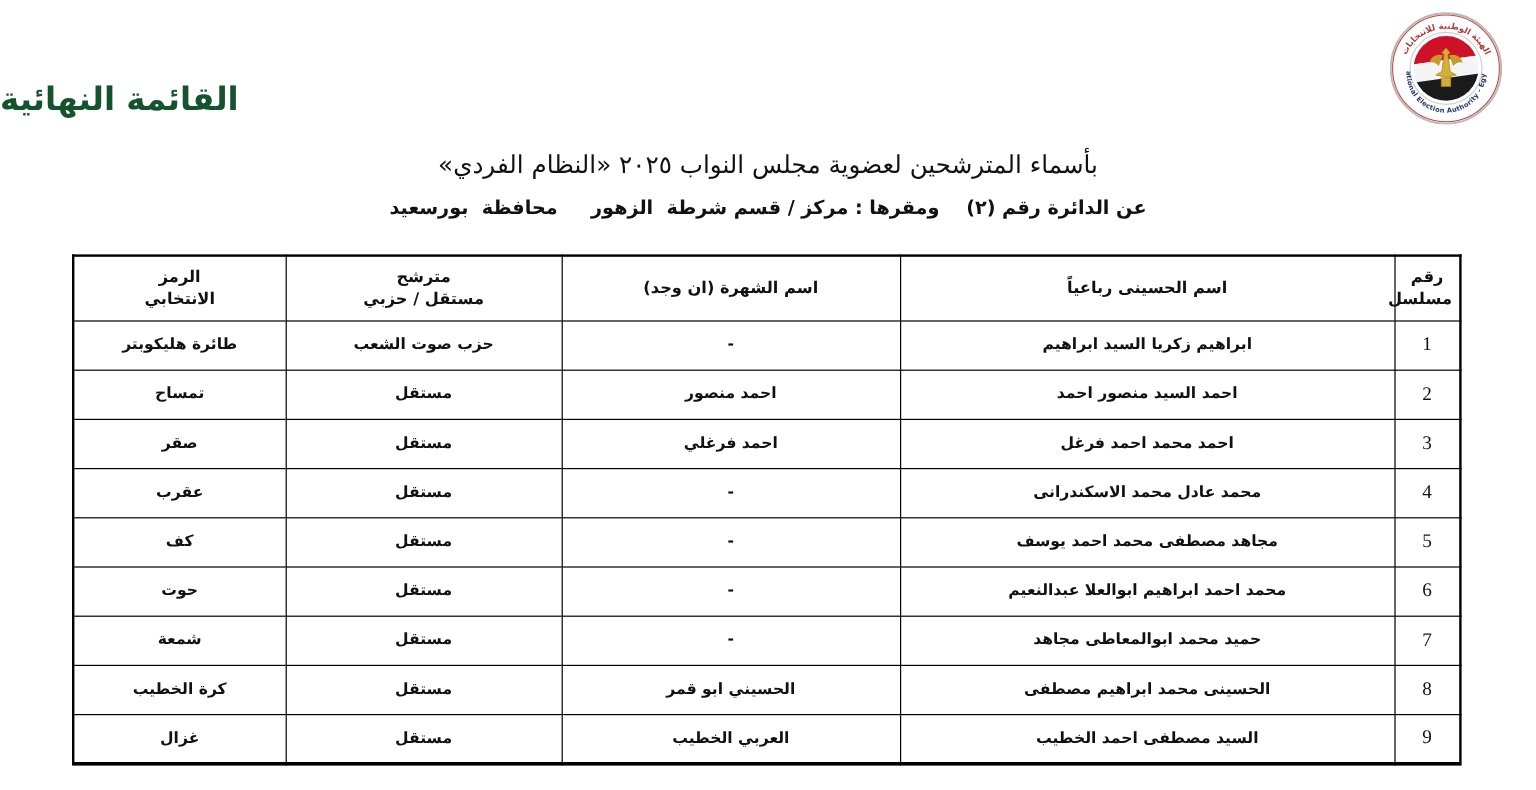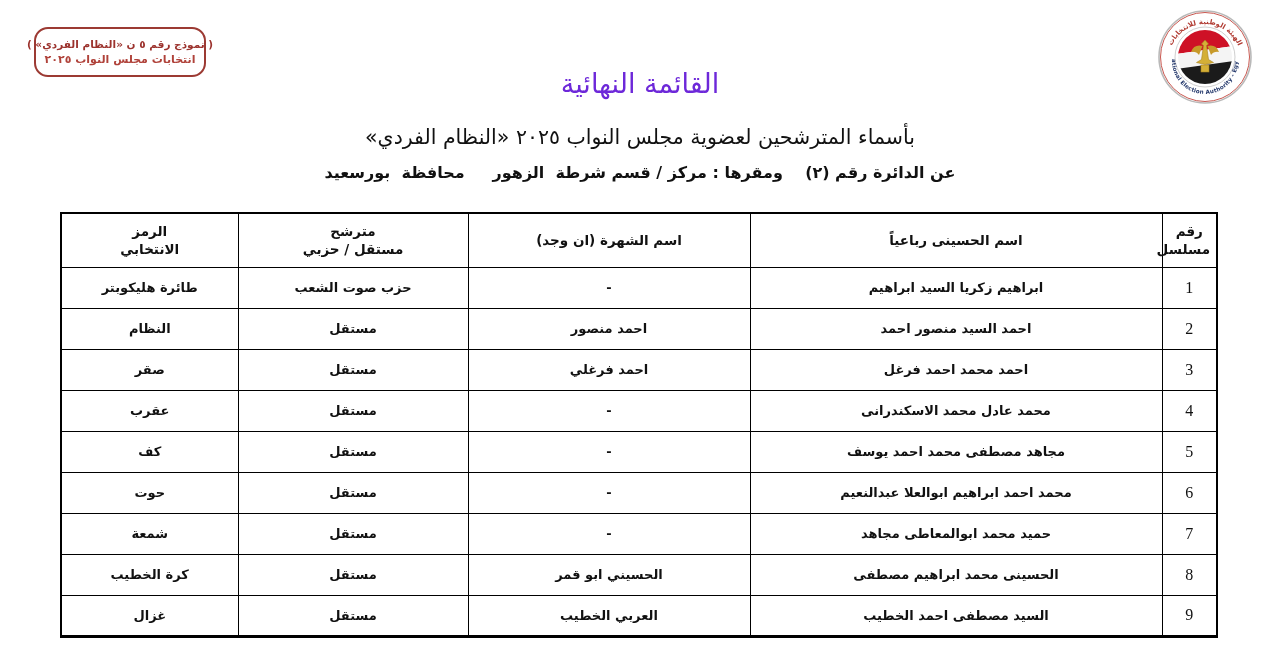--- a/index.html
+++ b/index.html
@@ -11,46 +11,42 @@
   .stamp-box { position:absolute; left:34px; top:27px; width:172px; height:50px;
     border:2px solid #9c3a33; border-radius:14px; display:flex; flex-direction:column;
     justify-content:center; align-items:center; gap:2px; }
   .stamp-line1 { color:#9c332e; font-size:10.5px; font-weight:bold; line-height:1.25; white-space:nowrap; }
   .stamp-line2 { color:#b0423a; font-size:11px; font-weight:bold; line-height:1.25; white-space:nowrap; }
 
   
   .logo { position:absolute; right:28px; top:10px; width:94px; height:94px; }
 
   
-  .page-title { position:absolute; top:68px; left:0; right:0; text-align:center;
-    color:#6d28d9; font-size:27px; font-weight:normal; }
+  .page-title { position:absolute; top:68px; left:0; right:0; text-align:left;
+    color:#14532d; font-size:27px; font-weight:bold; }
   .subtitle { position:absolute; top:125px; left:0; right:0; text-align:center;
     color:#111; font-size:20.5px; font-weight:normal; }
   .district-line { position:absolute; top:163px; left:0; right:0; text-align:center;
     color:#111; font-size:16px; font-weight:bold; white-space:pre; }
 
   
   .table-wrap { position:absolute; top:212px; right:62px; width:1156px; }
   table { border-collapse:collapse; width:100%; table-layout:fixed;
     border:2px solid #000; border-bottom:3px solid #000; }
   th, td { border:1px solid #000; text-align:center; vertical-align:middle;
     font-weight:bold; color:#111; padding:2px 6px; }
   th { height:54px; font-size:13.5px; white-space:pre-line; line-height:1.35; }
   td { height:41px; font-size:13px;margin-left:34px; }
   td.serial { font-family:"Liberation Serif","DejaVu Serif",serif; font-size:16px; font-weight:normal; }
 </style>
 </head>
 <body>
 
 <div class="page">
 
-  <div class="stamp-box">
-    <div class="stamp-line1">( نموذج رقم ٥ ن «النظام الفردي» )</div>
-    <div class="stamp-line2">انتخابات مجلس النواب ٢٠٢٥</div>
-  </div>
 
   <svg class="logo" viewBox="0 0 94 94">
     <defs>
       <path id="arcTop" d="M 11 50 A 36 36 0 0 1 83 50" fill="none"></path>
       <path id="arcBottom" d="M 14 51 A 33 33 0 0 0 80 51" fill="none"></path>
       <clipPath id="flagClip">
           <circle cx="47" cy="47" r="27"></circle>
         </clipPath>
     </defs>
     <circle cx="47" cy="47" r="46" fill="#ffffff" stroke="#b9b9b9" stroke-width="1.6"></circle>
@@ -106,21 +102,21 @@
           <td>ابراهيم زكريا السيد ابراهيم</td>
           <td>-</td>
           <td>حزب صوت الشعب</td>
           <td>طائرة هليكوبتر</td>
         </tr>
         <tr>
           <td class="serial">2</td>
           <td>احمد السيد منصور احمد</td>
           <td>احمد منصور</td>
           <td>مستقل</td>
-          <td>النظام</td>
+          <td>تمساح</td>
         </tr>
         <tr>
           <td class="serial">3</td>
           <td>احمد محمد احمد فرغل</td>
           <td>احمد فرغلي</td>
           <td>مستقل</td>
           <td>صقر</td>
         </tr>
         <tr>
           <td class="serial">4</td>

